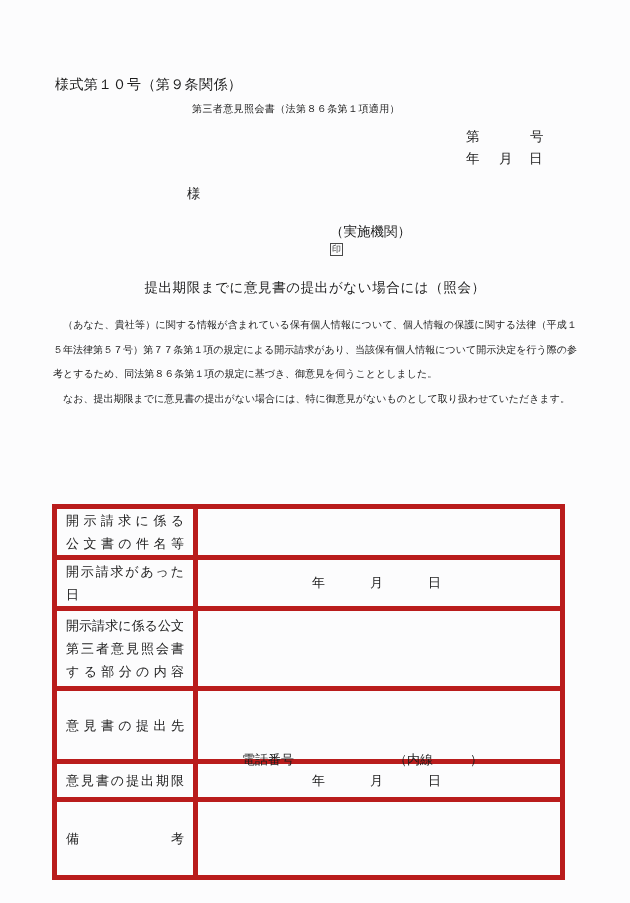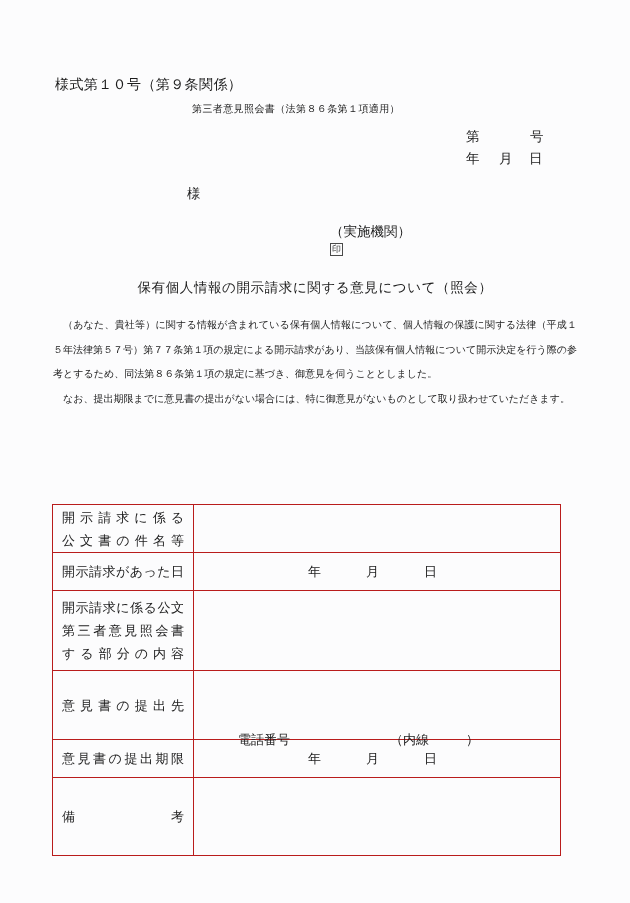--- a/index.html
+++ b/index.html
@@ -128,21 +128,21 @@
   .form-table {
     position: absolute;
     left: 52px;
     top: 504px;
     width: 508px;
     border-collapse: collapse;
     table-layout: fixed;
     font-size: 13px;
   }
   .form-table td {
-    border: 1px solid #b91c1c;
+    border: 5px solid #b91c1c;
     padding: 0;
     vertical-align: middle;
   }
   .col-label { width: 141px; }
   .col-value { width: 367px; }
 
   .lbl {
     padding: 0 9px;
     line-height: 23px;
   }
@@ -214,21 +214,21 @@
     <span class="k3">日</span>
   </div>
 
   <div class="abs addressee">様</div>
 
   <div class="org-row">
     <span>（実施機関）</span>
     <span class="seal-mark">印</span>
   </div>
 
-  <div class="abs doc-title">保有個人情報の開示請求に関する意見について（照会）</div>
+  <div class="abs doc-title">提出期限までに意見書の提出がない場合には（照会）</div>
 
   <div class="body-block">
     <p>（あなた、貴社等）に関する情報が含まれている保有個人情報について、個人情報の保護に関する法律（平成１５年法律第５７号）第７７条第１項の規定による開示請求があり、当該保有個人情報について開示決定を行う際の参考とするため、同法第８６条第１項の規定に基づき、御意見を伺うこととしました。</p>
     <p>なお、提出期限までに意見書の提出がない場合には、特に御意見がないものとして取り扱わせていただきます。</p>
   </div>
 
   <table class="form-table">
     <colgroup>
       <col class="col-label">
       <col class="col-value">

